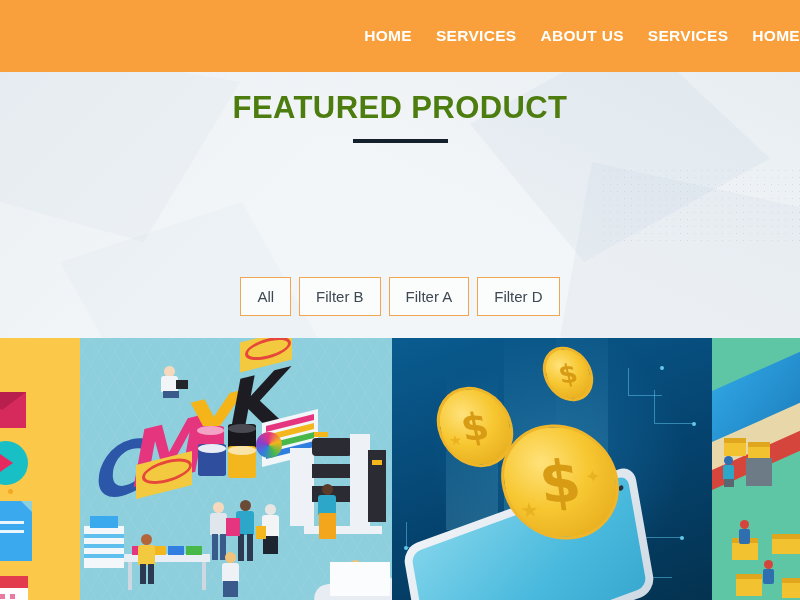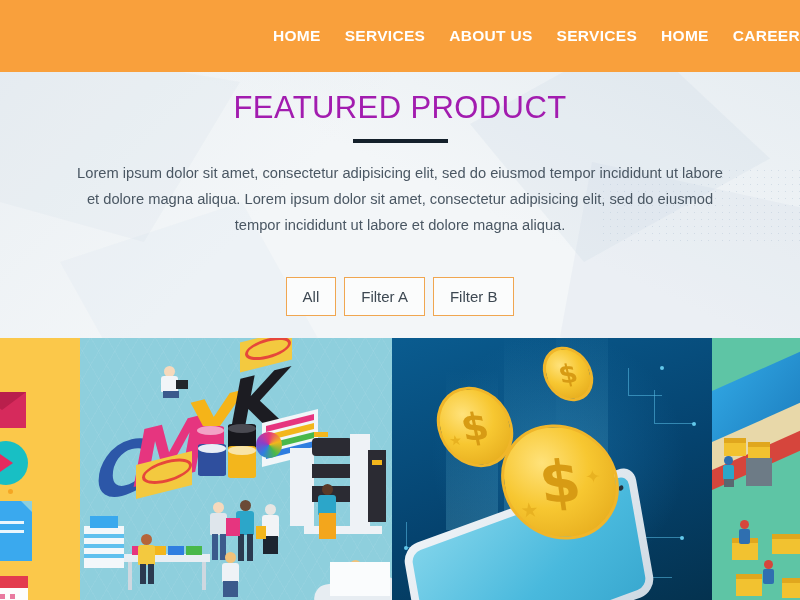--- a/index.html
+++ b/index.html
@@ -51,21 +51,21 @@
   .poly.d { top:130px; left:60px; width:260px; height:200px; clip-path: polygon(0 30%, 70% 0, 100% 70%, 30% 100%); background: rgba(203,216,228,0.13);}
   .dots {
     position:absolute; top:95px; left:600px; width:200px; height:80px;
     background-image: radial-gradient(rgba(190,205,218,0.55) 0.8px, transparent 0.9px);
     background-size: 7px 7px;
   }
 
   
   .title-wrap { position: absolute; top: 90px; left: 0; width: 800px; text-align: center; }
   .page-title {
-    font-size: 31px; font-weight: normal; color: #a21caf;
+    font-size: 31px; font-weight: bold; color: #4d7c0f;
     letter-spacing: 0.4px;
   }
   .title-rule {
     width: 95px; height: 4px; background: #14202b;
     margin: 13px auto 0;
   }
 
   
   .intro {
     position: absolute; top: 160px; left: 70px;
@@ -255,43 +255,42 @@
 
 <div id="page">
 
   <div class="navbar">
     <div class="nav-list">
       <div class="nav-item">HOME</div>
       <div class="nav-item">SERVICES</div>
       <div class="nav-item">ABOUT US</div>
       <div class="nav-item">SERVICES</div>
       <div class="nav-item">HOME</div>
-      <div class="nav-item">CAREER</div>
     </div>
   </div>
 
   <div class="bg-section">
     <div class="poly a"></div>
     <div class="poly b"></div>
     <div class="poly c"></div>
     <div class="poly d"></div>
     <div class="dots"></div>
   </div>
 
   <div class="title-wrap">
     <div class="page-title">FEATURED PRODUCT</div>
     <div class="title-rule"></div>
   </div>
 
-  <div class="intro">Lorem ipsum dolor sit amet, consectetur adipisicing elit, sed do eiusmod tempor incididunt ut labore et dolore magna aliqua. Lorem ipsum dolor sit amet, consectetur adipisicing elit, sed do eiusmod tempor incididunt ut labore et dolore magna aliqua.</div>
 
   <div class="filters">
     <button class="filter-btn">All</button>
+    <button class="filter-btn">Filter B</button>
     <button class="filter-btn">Filter A</button>
-    <button class="filter-btn">Filter B</button>
+    <button class="filter-btn">Filter D</button>
   </div>
 
   <div class="gallery">
 
     <div class="card card-1">
       <div class="env"></div>
       <div class="playc"></div>
       <div class="orange-dot"></div>
       <div class="docu">
         <div class="ln l1"></div>

